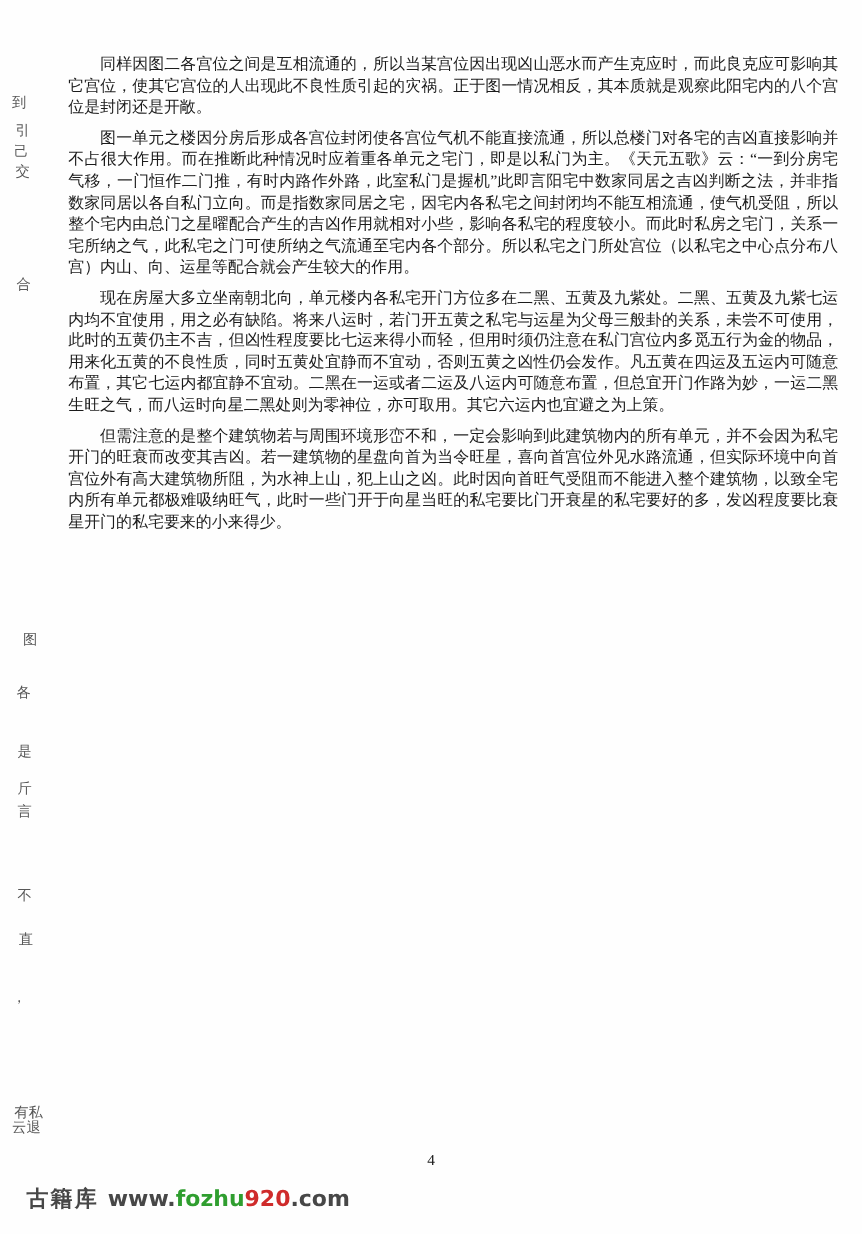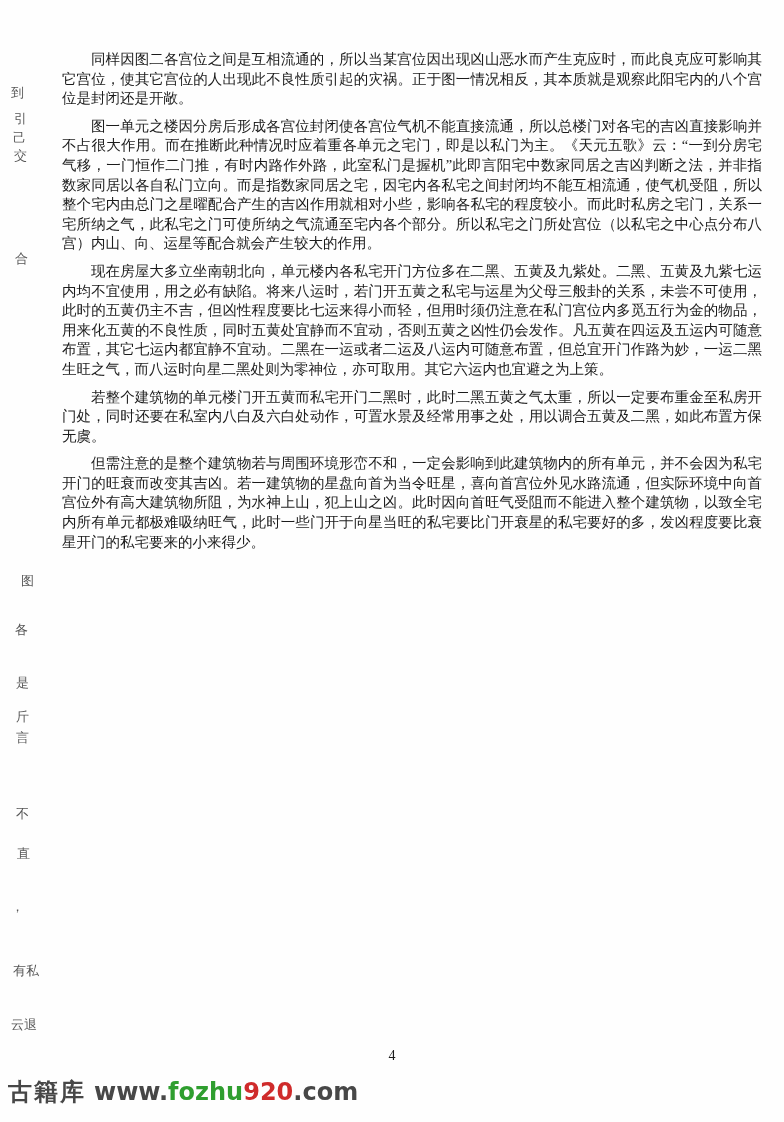--- a/index.html
+++ b/index.html
@@ -37,59 +37,58 @@
   .margin-marks { position: absolute; inset: 0; pointer-events: none; }
   .margin-mark {
     position: absolute;
     font-size: 13px;
     color: #3a3a3a;
     opacity: 0.85;
     white-space: nowrap;
   }
   .watermark {
     position: absolute;
-    left: 8px; top: 1076px;
+    left: 24px; top: 1076px;
     font-family: "DejaVu Sans", "Liberation Sans", sans-serif;
     font-weight: bold;
-    font-size: 24px;
+    font-size: 20px;
     white-space: nowrap;
   }
   .wm-name { color: var(--wm_gray, #474747); letter-spacing: 2px; margin-right: 8px; }
   .wm-gray  { color: var(--wm_gray, #474747); }
   .wm-green { color: var(--wm_green, #2f9e2f); }
   .wm-red   { color: var(--wm_red, #cf2b2b); }
 </style>
 </head>
 <body>
 
 <div class="page">
 
   <div class="content" id="paragraphs">
       <p>同样因图二各宫位之间是互相流通的，所以当某宫位因出现凶山恶水而产生克应时，而此良克应可影响其它宫位，使其它宫位的人出现此不良性质引起的灾祸。正于图一情况相反，其本质就是观察此阳宅内的八个宫位是封闭还是开敞。</p>
       <p>图一单元之楼因分房后形成各宫位封闭使各宫位气机不能直接流通，所以总楼门对各宅的吉凶直接影响并不占很大作用。而在推断此种情况时应着重各单元之宅门，即是以私门为主。《天元五歌》云：“一到分房宅气移，一门恒作二门推，有时内路作外路，此室私门是握机”此即言阳宅中数家同居之吉凶判断之法，并非指数家同居以各自私门立向。而是指数家同居之宅，因宅内各私宅之间封闭均不能互相流通，使气机受阻，所以整个宅内由总门之星曜配合产生的吉凶作用就相对小些，影响各私宅的程度较小。而此时私房之宅门，关系一宅所纳之气，此私宅之门可使所纳之气流通至宅内各个部分。所以私宅之门所处宫位（以私宅之中心点分布八宫）内山、向、运星等配合就会产生较大的作用。</p>
       <p>现在房屋大多立坐南朝北向，单元楼内各私宅开门方位多在二黑、五黄及九紫处。二黑、五黄及九紫七运内均不宜使用，用之必有缺陷。将来八运时，若门开五黄之私宅与运星为父母三般卦的关系，未尝不可使用，此时的五黄仍主不吉，但凶性程度要比七运来得小而轻，但用时须仍注意在私门宫位内多觅五行为金的物品，用来化五黄的不良性质，同时五黄处宜静而不宜动，否则五黄之凶性仍会发作。凡五黄在四运及五运内可随意布置，其它七运内都宜静不宜动。二黑在一运或者二运及八运内可随意布置，但总宜开门作路为妙，一运二黑生旺之气，而八运时向星二黑处则为零神位，亦可取用。其它六运内也宜避之为上策。</p>
-      <p>若整个建筑物的单元楼门开五黄而私宅开门二黑时，此时二黑五黄之气太重，所以一定要布重金至私房开门处，同时还要在私室内八白及六白处动作，可置水景及经常用事之处，用以调合五黄及二黑，如此布置方保无虞。</p>
       <p>但需注意的是整个建筑物若与周围环境形峦不和，一定会影响到此建筑物内的所有单元，并不会因为私宅开门的旺衰而改变其吉凶。若一建筑物的星盘向首为当令旺星，喜向首宫位外见水路流通，但实际环境中向首宫位外有高大建筑物所阻，为水神上山，犯上山之凶。此时因向首旺气受阻而不能进入整个建筑物，以致全宅内所有单元都极难吸纳旺气，此时一些门开于向星当旺的私宅要比门开衰星的私宅要好的多，发凶程度要比衰星开门的私宅要来的小来得少。</p>
     </div>
 
   <div class="margin-marks" id="margin-marks">
       <span class="margin-mark" style="left: 11px; top: 84px;">到</span>
       <span class="margin-mark" style="left: 14px; top: 110px;">引</span>
       <span class="margin-mark" style="left: 13px; top: 129px;">己</span>
       <span class="margin-mark" style="left: 14px; top: 147px;">交</span>
       <span class="margin-mark" style="left: 15px; top: 250px;">合</span>
       <span class="margin-mark" style="left: 21px; top: 572px;">图</span>
       <span class="margin-mark" style="left: 15px; top: 621px;">各</span>
       <span class="margin-mark" style="left: 16px; top: 674px;">是</span>
       <span class="margin-mark" style="left: 16px; top: 708px;">斤</span>
       <span class="margin-mark" style="left: 16px; top: 729px;">言</span>
       <span class="margin-mark" style="left: 16px; top: 805px;">不</span>
       <span class="margin-mark" style="left: 17px; top: 845px;">直</span>
       <span class="margin-mark" style="left: 11px; top: 898px;">，</span>
-      <span class="margin-mark" style="left: 13px; top: 962px;">有私</span>
+      <span class="margin-mark" style="left: 13px; top: 1002px;">有私</span>
       <span class="margin-mark" style="left: 11px; top: 1016px;">云退</span>
     </div>
 
   <div class="page-number">4</div>
 
   <div class="watermark">
     <span class="wm-name">古籍库</span><span class="wm-gray">www.</span><span class="wm-green">fozhu</span><span class="wm-red">920</span><span class="wm-gray">.com</span>
   </div>
 
 </div>

